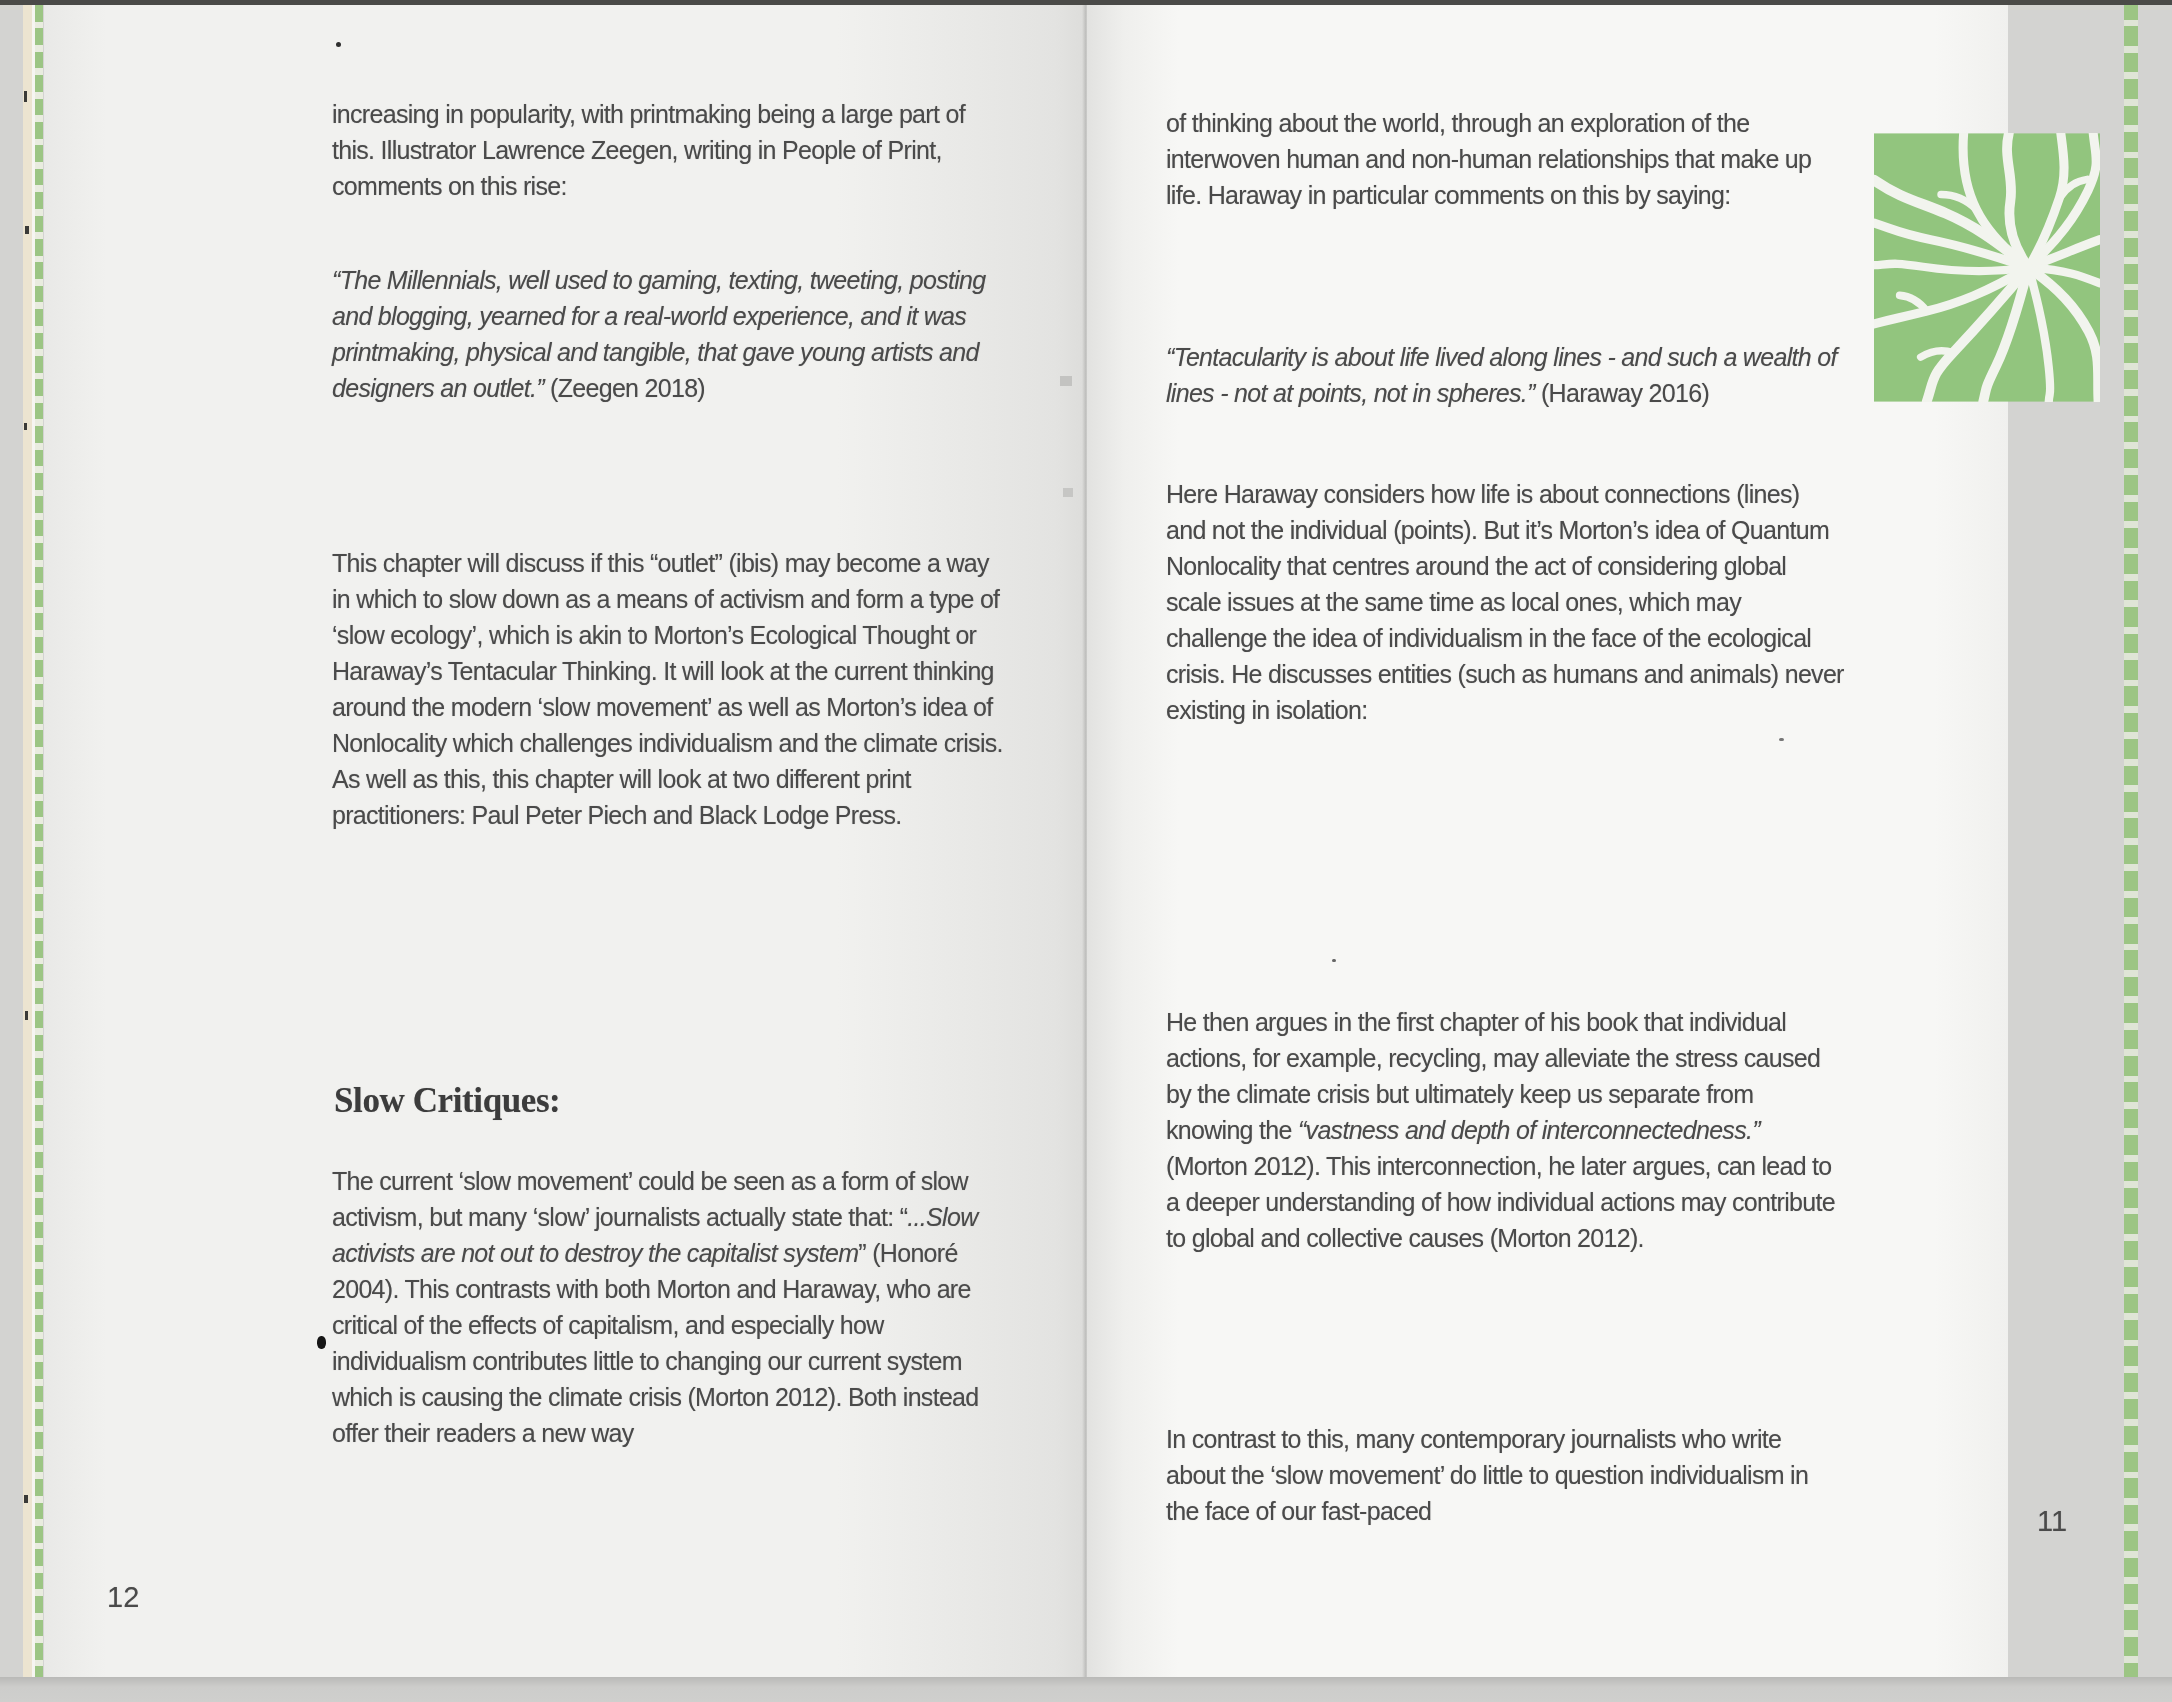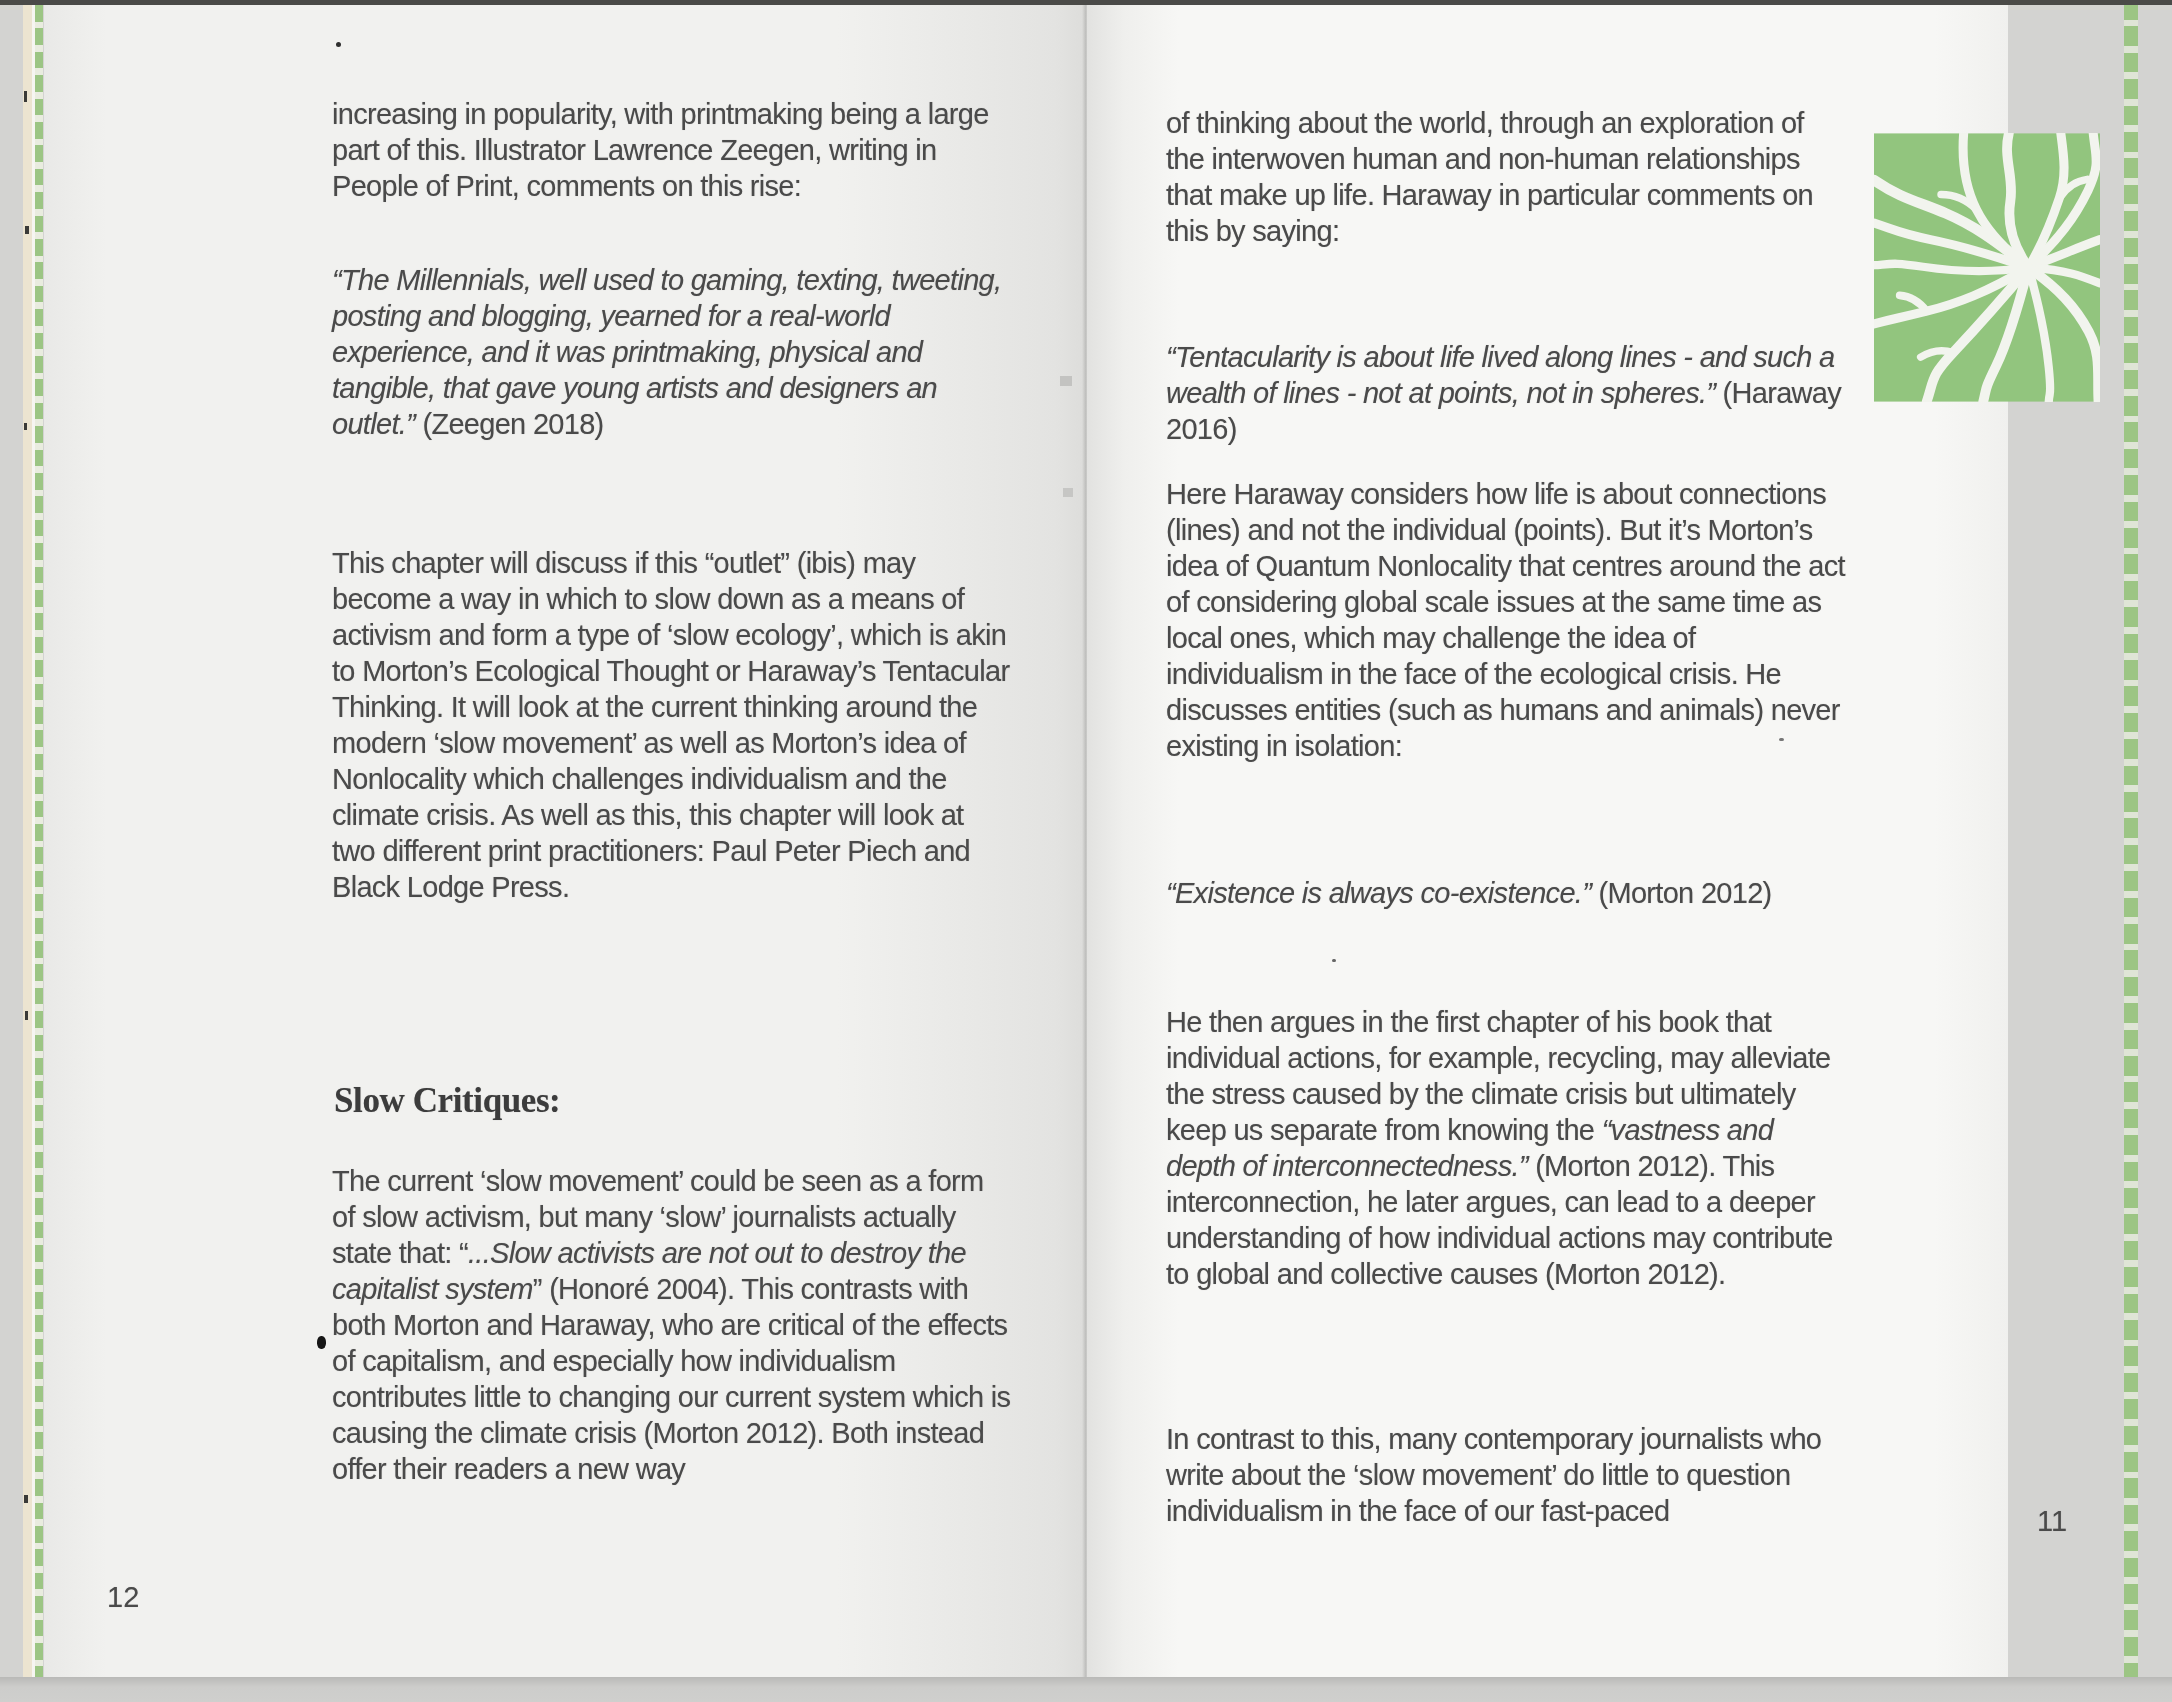--- a/index.html
+++ b/index.html
@@ -29,21 +29,21 @@
   .page-right{left:1087px;width:921px;height:1677px;background:#f6f6f4;
       background:linear-gradient(90deg,#e2e2e0 0%,#efefed 4%,#f7f7f5 10%,#f7f7f5 92%,#f0f0ee 100%);}
   .fold-line{position:absolute;left:1082px;top:4.5px;width:6.8px;height:1673px;
       background:linear-gradient(90deg,rgba(120,120,118,0) 0%,rgba(110,110,108,0.25) 50%,rgba(120,120,118,0) 100%);}
 
   
   .bottom-area{position:absolute;left:0;top:1677px;width:2172px;height:25px;
       background:linear-gradient(180deg,#b9b9b7 0%,#cdcdcb 40%,#cfcfcd 100%);}
 
   
-  .para{position:absolute;font-size:29px;line-height:36px;letter-spacing:-0.7px;
+  .para{position:absolute;font-size:25px;line-height:36px;letter-spacing:-0.7px;
         color:#4a4a4a;text-shadow:0 0 0.9px rgba(74,74,74,0.38);width:679px;}
   .it{font-style:italic;}
   .quote{font-style:italic;}
   .quote .up{font-style:normal;}
   .heading{position:absolute;font-family:Liberation Serif, serif;
         font-weight:700;font-size:35px;letter-spacing:-0.4px;color:#3c3c3c;
         text-shadow:0 0 0.8px rgba(60,60,60,0.4);}
   .pagenum{position:absolute;font-size:29px;color:#4a4a4a;letter-spacing:0;
         text-shadow:0 0 0.8px rgba(74,74,74,0.35);}
 
@@ -76,21 +76,20 @@
   </div>
 
   <div class="fold-line"></div>
   <div class="gutmark" style="left:1060px;top:376px;width:12px;height:9.8px;background:#c3c3c1;"></div>
   <div class="gutmark" style="left:1063px;top:488px;width:9.8px;height:9px;background:#c6c6c4;"></div>
 
   <div class="page page-right">
     <div class="para" style="left:79px;top:100px;"><span class="up">of thinking about the world, through an exploration of the interwoven human and non-human relationships that make up life. Haraway in particular comments on this by saying:</span></div>
     <div class="para quote" style="left:79px;top:334px;"><span class="it">“Tentacularity is about life lived along lines - and such a wealth of lines - not at points, not in spheres.”</span><span class="up"> (Haraway 2016)</span></div>
     <div class="para" style="left:79px;top:471px;"><span class="up">Here Haraway considers how life is about connections (lines) and not the individual (points). But it’s Morton’s idea of Quantum Nonlocality that centres around the act of considering global scale issues at the same time as local ones, which may challenge the idea of individualism in the face of the ecological crisis. He discusses entities (such as humans and animals) never existing in isolation:</span></div>
-    <div class="para quote" style="left:79px;top:870px;"><span class="it">“Existence is always co-existence.”</span><span class="up"> (Morton 2012)</span></div>
     <div class="para" style="left:79px;top:999px;"><span class="up">He then argues in the first chapter of his book that individual actions, for example, recycling, may alleviate the stress caused by the climate crisis but ultimately keep us separate from knowing the </span><span class="it">“vastness and depth of interconnectedness.”</span><span class="up"> (Morton 2012). This interconnection, he later argues, can lead to a deeper understanding of how individual actions may contribute to global and collective causes (Morton 2012).</span></div>
     <div class="para" style="left:79px;top:1416px;"><span class="up">In contrast to this, many contemporary journalists who write about the ‘slow movement’ do little to question individualism in the face of our fast-paced</span></div>
     <div class="pagenum" style="left:910px;top:1500px;margin-left:40px;">11</div>
 
     <div class="graphic">
       <svg width="226" height="269" viewBox="0 0 300 356" xmlns="http://www.w3.org/2000/svg">
         <rect id="gfx-bg" x="0" y="0" width="300" height="356" fill="#92c57e"></rect>
         <g id="gfx-lines" stroke="#f2f4ee" fill="none" stroke-linecap="round">
           <path stroke-width="13" d="M205 178 C185 150, 176 122, 181 90 S171 32, 179 0"></path>
           <path stroke-width="12" d="M205 178 C225 145, 236 116, 246 86 S252 30, 248 0"></path>

